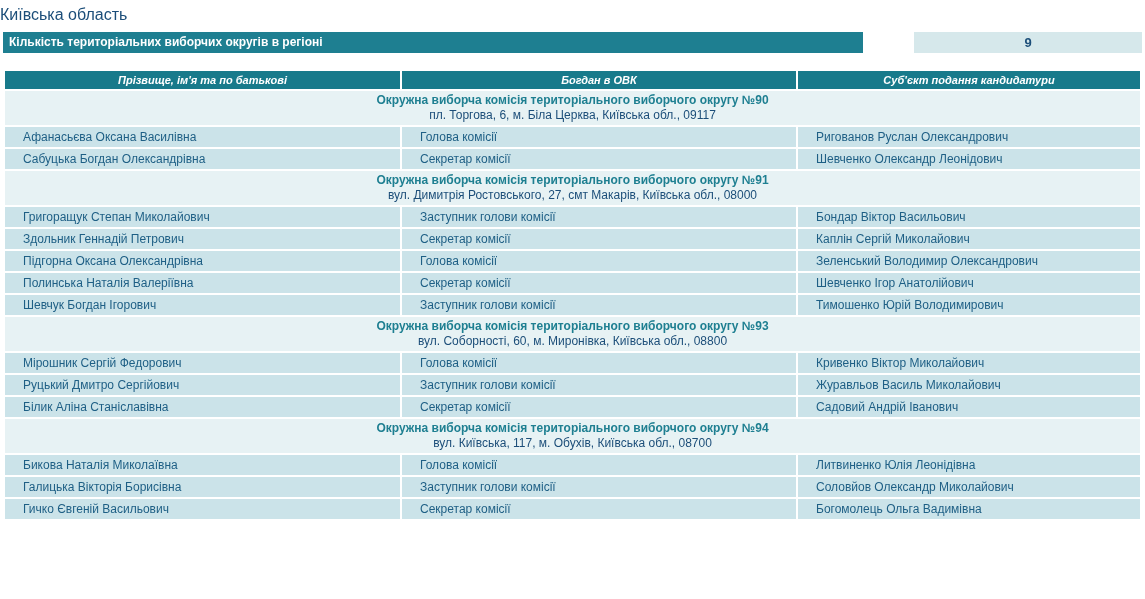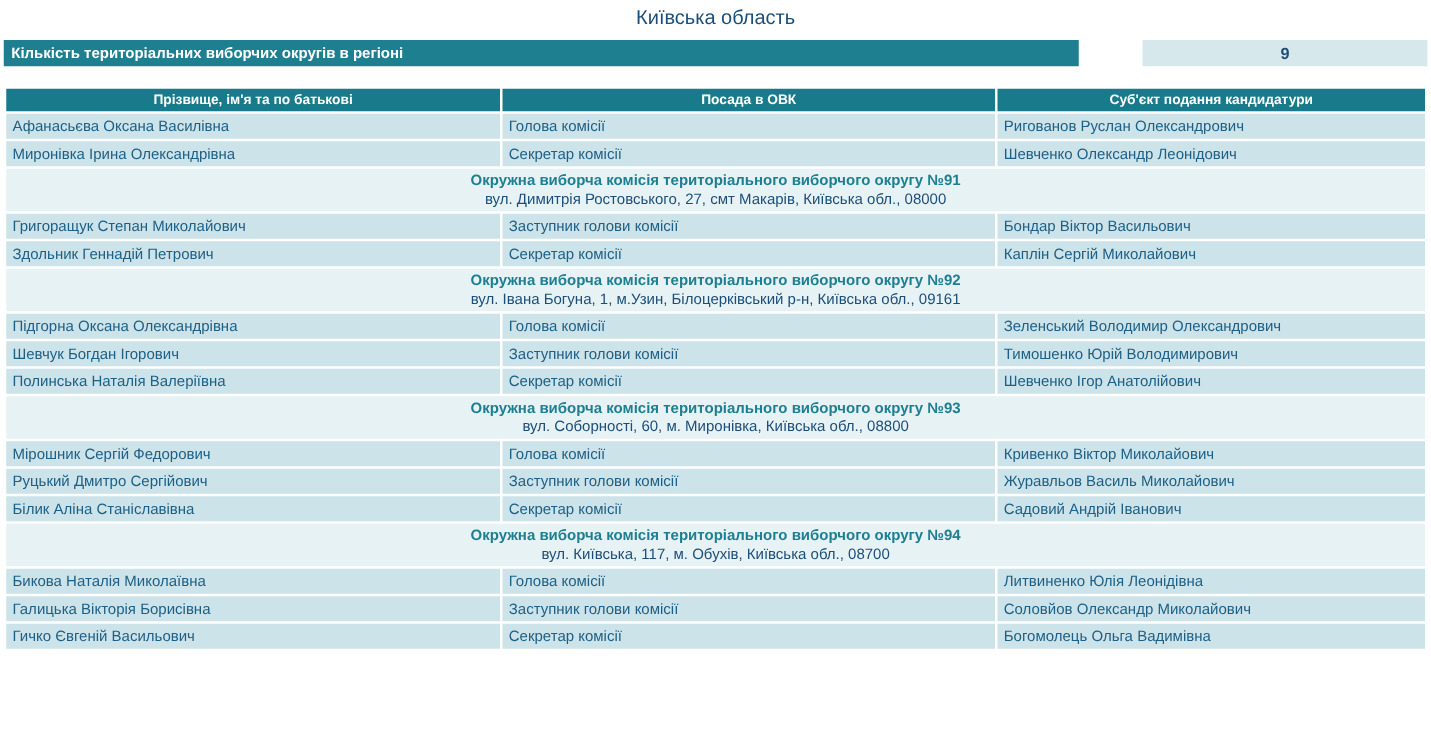--- a/index.html
+++ b/index.html
@@ -8,21 +8,21 @@
     padding: 0;
   }
   body {
     width: 1145px;
     height: 599px;
     overflow: hidden;
     background: #ffffff;
     font-family: "Liberation Sans", sans-serif;
   }
   .page-title {
-    text-align: center;
+    text-align: left;
     padding-top: 5px;
     font-size: 16px;
     line-height: 19px;
     color: #1c4e79;
   }
   .summary-bar {
     display: flex;
     margin: 8px 3px 0 3px;
     height: 21px;
     gap: 48px;
@@ -57,27 +57,28 @@
   }
   .okv-table th {
     background: #187a8b;
     color: #ffffff;
     font-size: 11px;
     font-weight: bold;
     text-align: center;
     padding: 3px 2px;
     white-space: nowrap;
     overflow: hidden;
+    font-style: italic;
   }
   .okv-table td.data-cell {
     background: #cbe3e9;
     color: #1e5f85;
     font-size: 12px;
     line-height: 14px;
-    padding: 3px 4px 3px 5px;
+    padding: 3px 4px 3px 18px;
     vertical-align: middle;
     white-space: nowrap;
     overflow: hidden;
     margin-left: 44px;
   }
   .okv-table td.section-cell {
     background: #e7f2f4;
     text-align: center;
     padding: 2px;
   }
@@ -107,71 +108,71 @@
 
   <table class="okv-table">
     <colgroup>
       <col style="width:395px">
       <col style="width:394px">
       <col>
     </colgroup>
     <thead>
       <tr>
         <th>Прізвище, ім'я та по батькові</th>
-        <th>Посада в ОВК</th>
+        <th>Богдан в ОВК</th>
         <th>Суб'єкт подання кандидатури</th>
       </tr>
     </thead>
     <tbody id="table-body">
         <tr>
+          <td colspan="3" class="section-cell">
+            <div class="section-title">Окружна виборча комісія територіального виборчого округу №90</div>
+            <div class="section-address">пл. Торгова, 6, м. Біла Церква, Київська обл., 09117</div>
+          </td>
+        </tr>
+        <tr>
           <td class="data-cell">Афанасьєва Оксана Василівна</td>
           <td class="data-cell">Голова комісії</td>
           <td class="data-cell">Ригованов Руслан Олександрович</td>
         </tr>
         <tr>
-          <td class="data-cell">Миронівка Ірина Олександрівна</td>
+          <td class="data-cell">Сабуцька Богдан Олександрівна</td>
           <td class="data-cell">Секретар комісії</td>
           <td class="data-cell">Шевченко Олександр Леонідович</td>
         </tr>
         <tr>
           <td colspan="3" class="section-cell">
             <div class="section-title">Окружна виборча комісія територіального виборчого округу №91</div>
             <div class="section-address">вул. Димитрія Ростовського, 27, смт Макарів, Київська обл., 08000</div>
           </td>
         </tr>
         <tr>
           <td class="data-cell">Григоращук Степан Миколайович</td>
           <td class="data-cell">Заступник голови комісії</td>
           <td class="data-cell">Бондар Віктор Васильович</td>
         </tr>
         <tr>
           <td class="data-cell">Здольник Геннадій Петрович</td>
           <td class="data-cell">Секретар комісії</td>
           <td class="data-cell">Каплін Сергій Миколайович</td>
         </tr>
         <tr>
-          <td colspan="3" class="section-cell">
-            <div class="section-title">Окружна виборча комісія територіального виборчого округу №92</div>
-            <div class="section-address">вул. Івана Богуна, 1, м.Узин, Білоцерківський р-н, Київська обл., 09161</div>
-          </td>
-        </tr>
-        <tr>
           <td class="data-cell">Підгорна Оксана Олександрівна</td>
           <td class="data-cell">Голова комісії</td>
           <td class="data-cell">Зеленський Володимир Олександрович</td>
         </tr>
         <tr>
+          <td class="data-cell">Полинська Наталія Валеріївна</td>
+          <td class="data-cell">Секретар комісії</td>
+          <td class="data-cell">Шевченко Ігор Анатолійович</td>
+        </tr>
+        <tr>
           <td class="data-cell">Шевчук Богдан Ігорович</td>
           <td class="data-cell">Заступник голови комісії</td>
           <td class="data-cell">Тимошенко Юрій Володимирович</td>
-        </tr>
-        <tr>
-          <td class="data-cell">Полинська Наталія Валеріївна</td>
-          <td class="data-cell">Секретар комісії</td>
-          <td class="data-cell">Шевченко Ігор Анатолійович</td>
         </tr>
         <tr>
           <td colspan="3" class="section-cell">
             <div class="section-title">Окружна виборча комісія територіального виборчого округу №93</div>
             <div class="section-address">вул. Соборності, 60, м. Миронівка, Київська обл., 08800</div>
           </td>
         </tr>
         <tr>
           <td class="data-cell">Мірошник Сергій Федорович</td>
           <td class="data-cell">Голова комісії</td>

